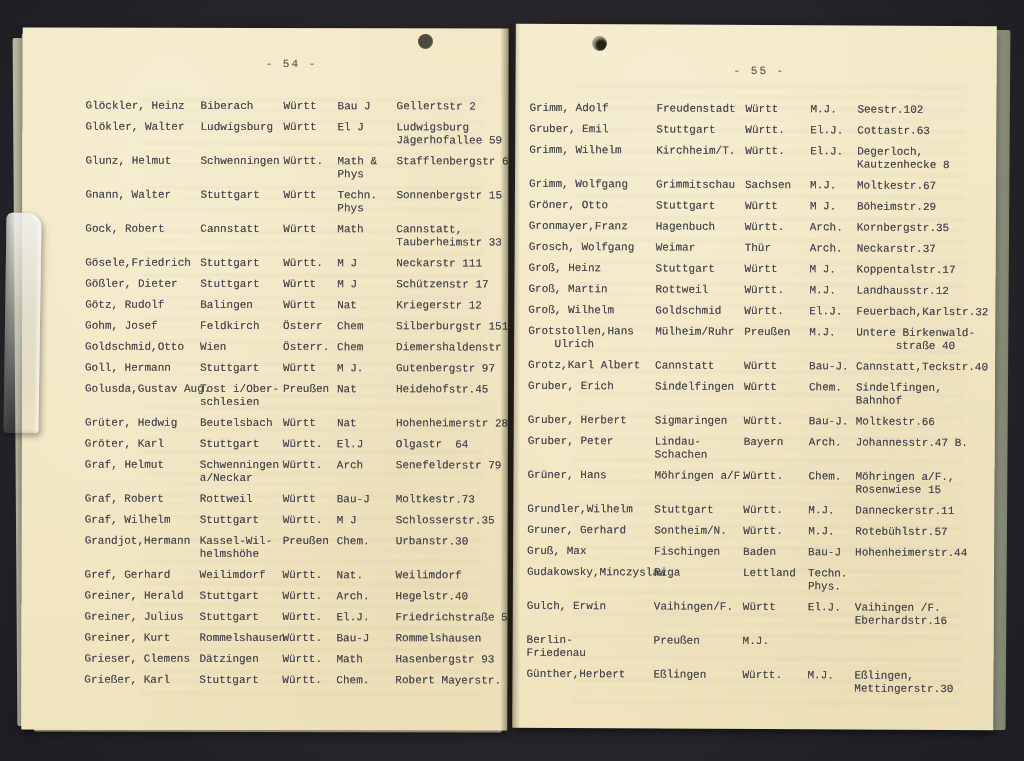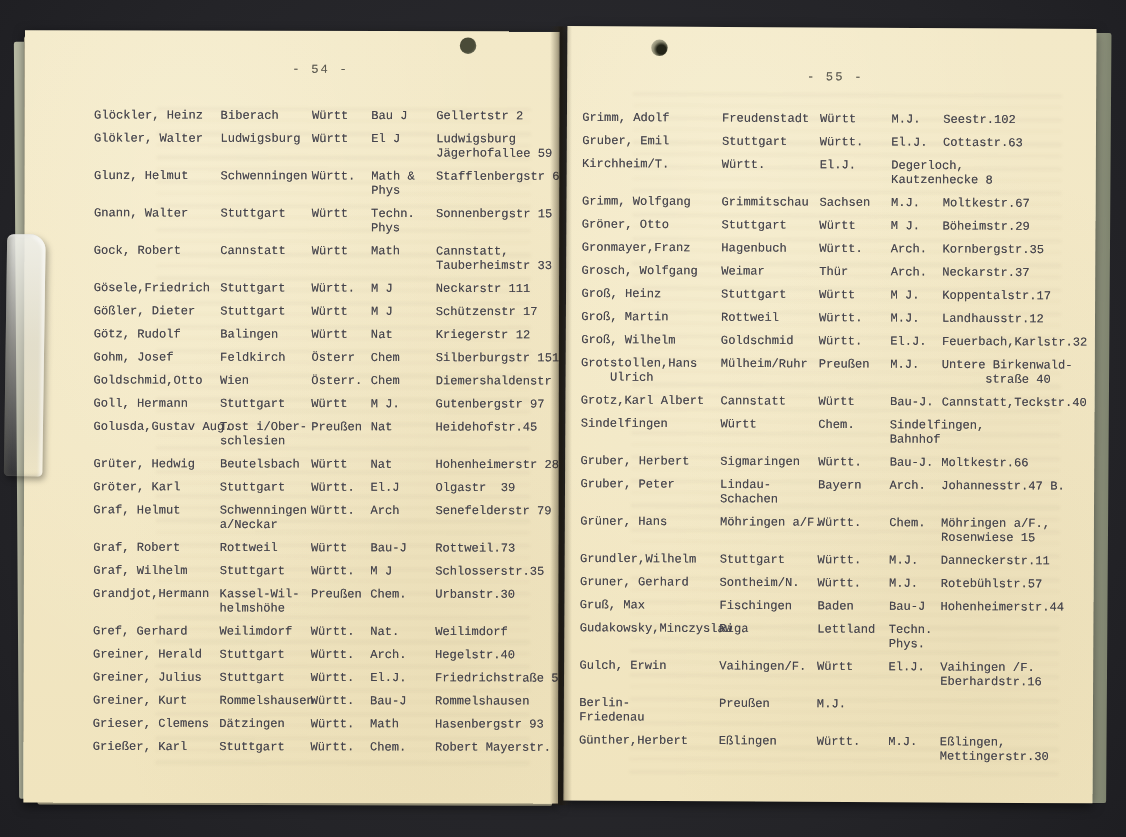--- a/index.html
+++ b/index.html
@@ -194,38 +194,38 @@
     <span class="cell">Württ</span>
     <span class="cell">Nat</span>
     <span class="cell">Hohenheimerstr 28</span>
   </div>
 
   <div class="row">
     <span class="cell">Gröter, Karl</span>
     <span class="cell">Stuttgart</span>
     <span class="cell">Württ.</span>
     <span class="cell">El.J</span>
-    <span class="cell">Olgastr  39</span>
+    <span class="cell">Olgastr  64</span>
   </div>
 
   <div class="row">
     <span class="cell">Graf, Helmut</span>
     <span class="cell">Schwenningen
 a/Neckar</span>
     <span class="cell">Württ.</span>
     <span class="cell">Arch</span>
     <span class="cell">Senefelderstr 79</span>
   </div>
 
   <div class="row">
     <span class="cell">Graf, Robert</span>
     <span class="cell">Rottweil</span>
     <span class="cell">Württ</span>
     <span class="cell">Bau-J</span>
-    <span class="cell">Rottweil.73</span>
+    <span class="cell">Moltkestr.73</span>
   </div>
 
   <div class="row">
     <span class="cell">Graf, Wilhelm</span>
     <span class="cell">Stuttgart</span>
     <span class="cell">Württ.</span>
     <span class="cell">M J</span>
     <span class="cell">Schlosserstr.35</span>
   </div>
 
@@ -302,20 +302,21 @@
 
   <div class="row">
     <span class="cell">Gruber, Emil</span>
     <span class="cell">Stuttgart</span>
     <span class="cell">Württ.</span>
     <span class="cell">El.J.</span>
     <span class="cell">Cottastr.63</span>
   </div>
 
   <div class="row">
+    <span class="cell">Grimm, Wilhelm</span>
     <span class="cell">Kirchheim/T.</span>
     <span class="cell">Württ.</span>
     <span class="cell">El.J.</span>
     <span class="cell">Degerloch,
 Kautzenhecke 8</span>
   </div>
 
   <div class="row">
     <span class="cell">Grimm, Wolfgang</span>
     <span class="cell">Grimmitschau</span>
@@ -384,20 +385,21 @@
 
   <div class="row">
     <span class="cell">Grotz,Karl Albert</span>
     <span class="cell">Cannstatt</span>
     <span class="cell">Württ</span>
     <span class="cell">Bau-J.</span>
     <span class="cell">Cannstatt,Teckstr.40</span>
   </div>
 
   <div class="row">
+    <span class="cell">Gruber, Erich</span>
     <span class="cell">Sindelfingen</span>
     <span class="cell">Württ</span>
     <span class="cell">Chem.</span>
     <span class="cell">Sindelfingen,
 Bahnhof</span>
   </div>
 
   <div class="row">
     <span class="cell">Gruber, Herbert</span>
     <span class="cell">Sigmaringen</span>

